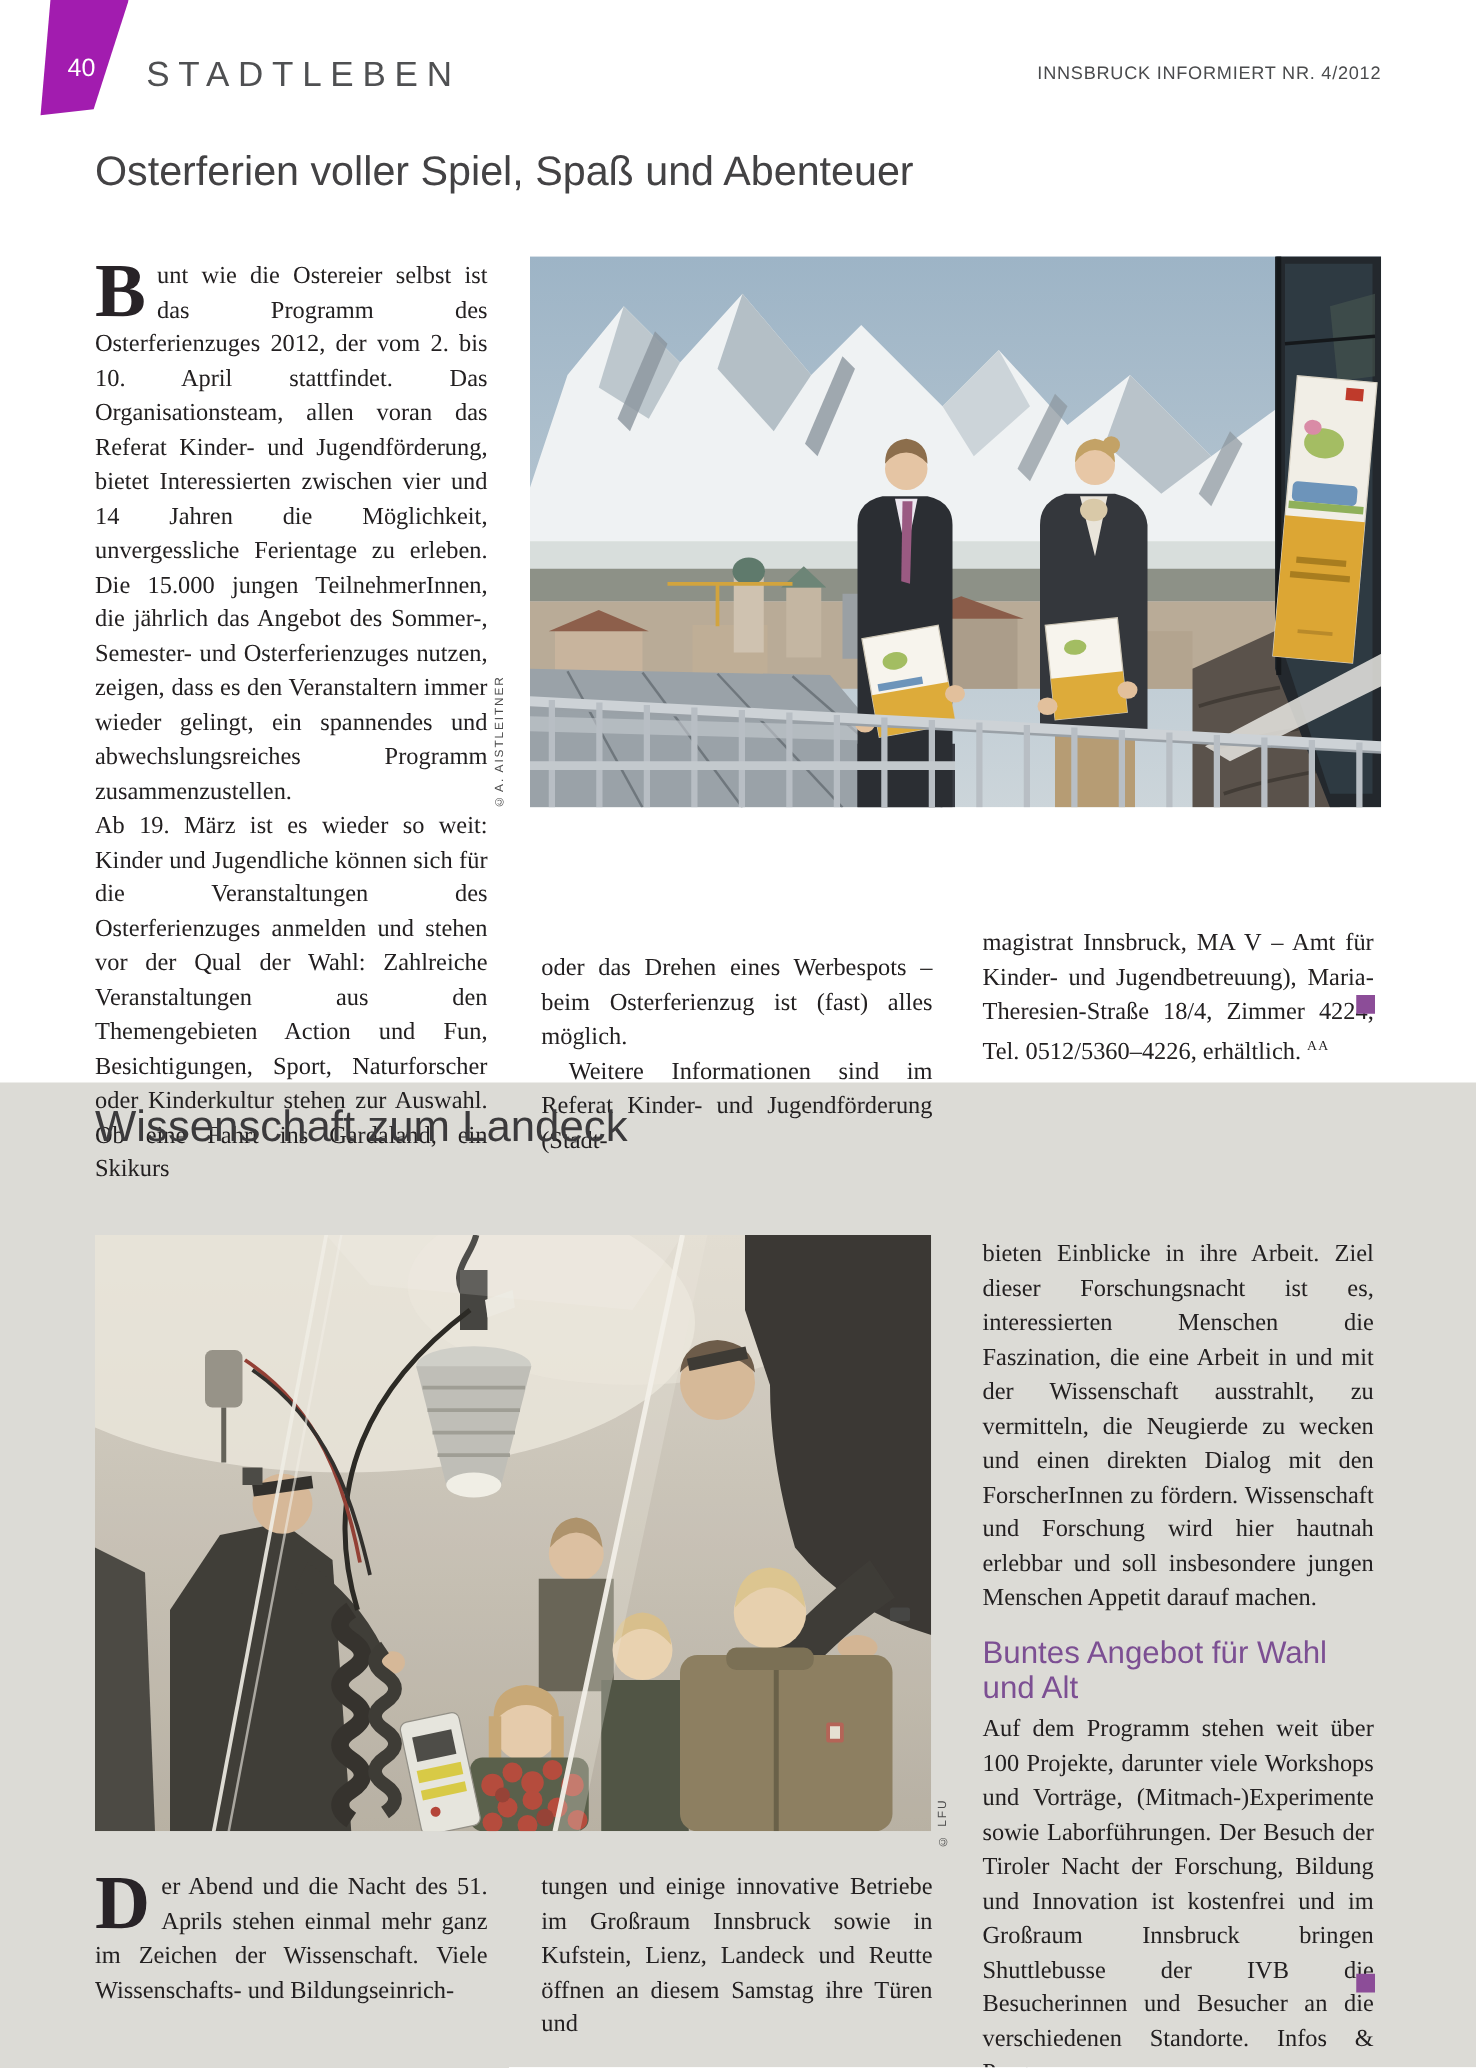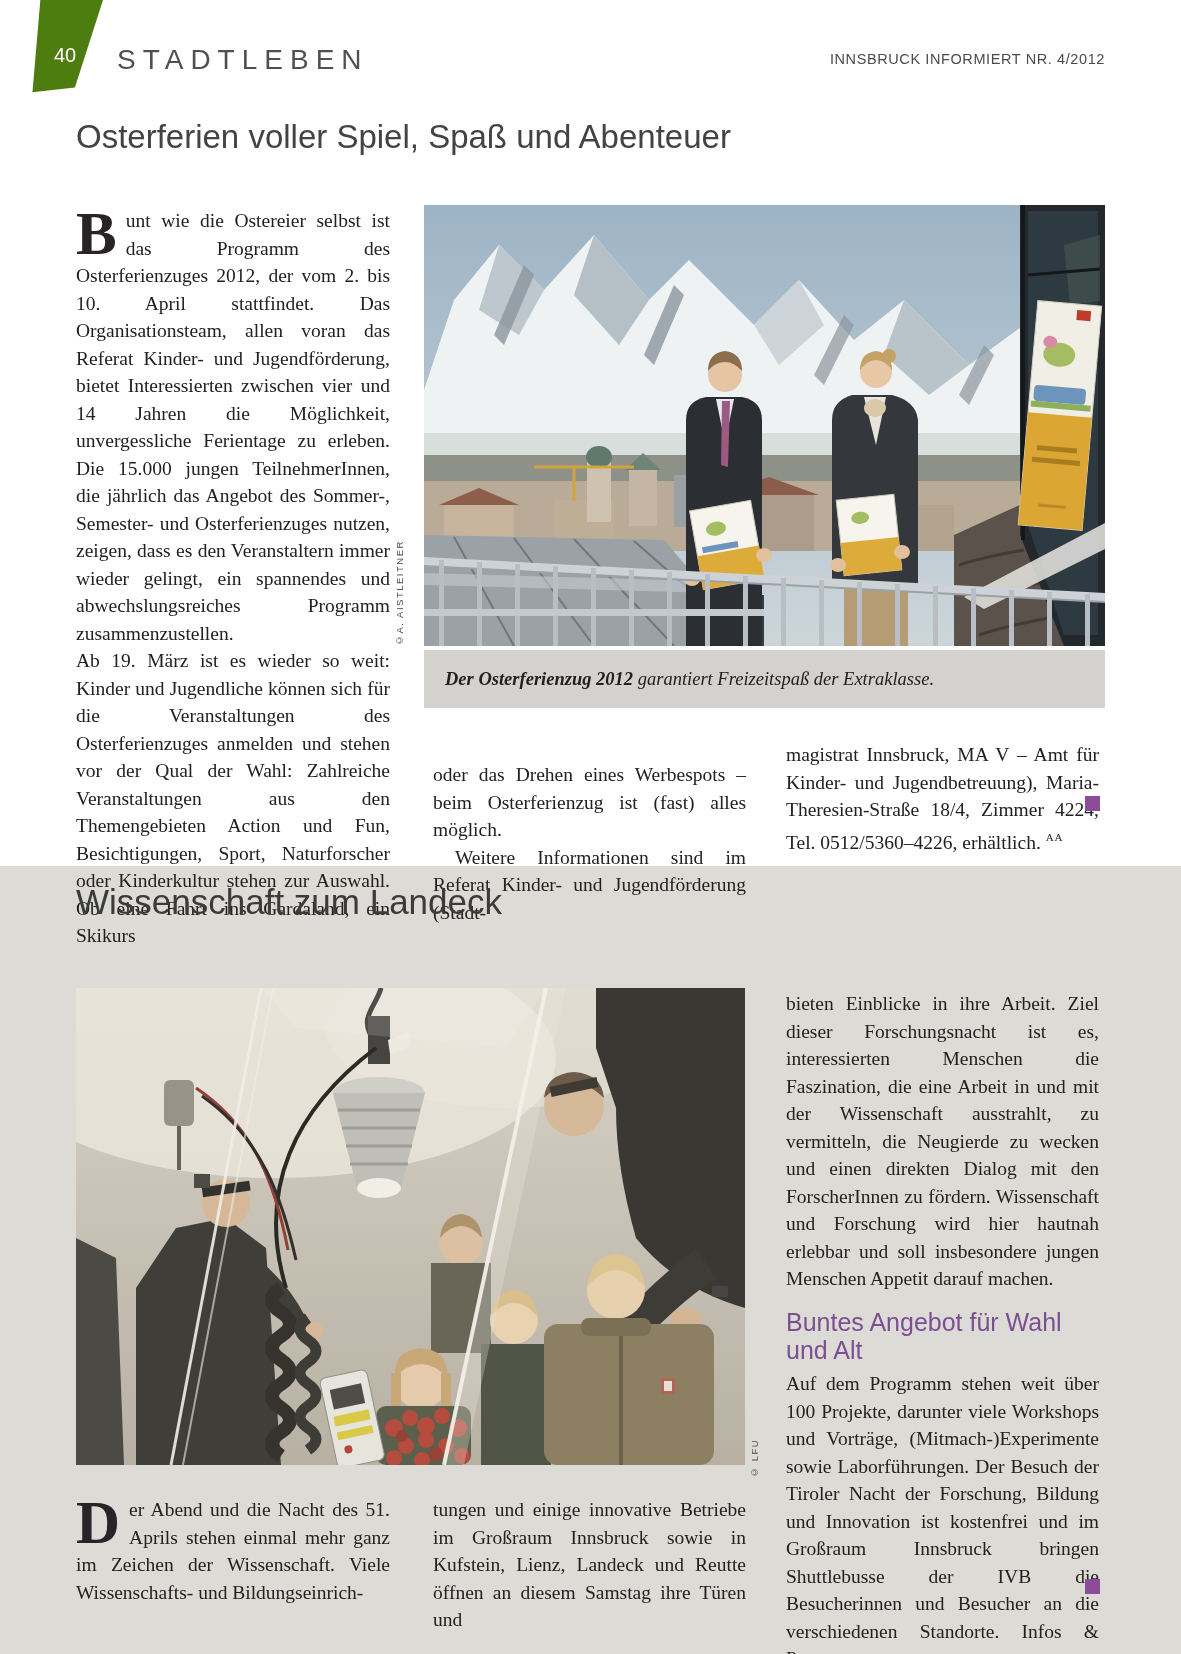--- a/index.html
+++ b/index.html
@@ -1,21 +1,21 @@
 <!DOCTYPE html>
 <html><head>
 <meta charset="utf-8">
 <style>
   html,body{margin:0;padding:0;background:#ffffff;}
   .page{position:relative;width:1181px;height:1654px;background:#ffffff;overflow:hidden;
         font-family:"Liberation Serif","DejaVu Serif",serif;}
   .sec2bg{position:absolute;left:0;top:866px;width:1181px;height:788px;background:#dcdbd6;}
 
   
-  .flag{position:absolute;left:31px;top:0;width:72px;height:95px;background:#4d7c0f;
+  .flag{position:absolute;left:31px;top:0;width:72px;height:95px;background:#a21caf;
         clip-path:polygon(13% 0,100% 0,61% 92%,2% 97%);}
   .flag-number{position:absolute;left:23px;top:44px;color:#ffffff;font-family:"Liberation Sans",sans-serif;font-size:20px;}
   .section-label{position:absolute;left:117px;top:44px;font-family:"Liberation Sans",sans-serif;
         font-size:28px;letter-spacing:7px;color:#4f5052;}
   .issue-label{position:absolute;right:76px;top:51px;font-family:"Liberation Sans",sans-serif;
         font-size:14.5px;letter-spacing:0.6px;color:#4a4b4d;}
 
   
   .a1-title{position:absolute;left:76px;top:120px;font-family:"Liberation Sans",sans-serif;
         font-weight:300;font-size:33px;color:#434244;line-height:1;}
@@ -197,23 +197,20 @@
         <rect x="547" y="383" width="5" height="58" fill="#b8bec4"></rect>
           <rect x="585" y="385" width="5" height="56" fill="#b8bec4"></rect>
         <rect x="623" y="387" width="5" height="54" fill="#b8bec4"></rect>
           <rect x="661" y="389" width="5" height="52" fill="#b8bec4"></rect>
         <rect x="0" y="404" width="340" height="7" fill="#c3c9cd"></rect>
       </g>
     </svg>
   </div>
   <div class="vcredit credit1">©A. AISTLEITNER</div>
 
-  <div class="caption1">
-    <span><span class="caption-lead">Der Osterferienzug 2012</span><span> garantiert Freizeitspaß der Extraklasse.</span></span>
-  </div>
 
   <div class="body-col c2a">
     <p>oder das Drehen eines Werbespots – beim Osterferienzug ist (fast) alles möglich.</p>
     <p class="indent">Weitere Informationen sind im Referat Kinder- und Jugendförderung (Stadt-</p>
   </div>
   <div class="body-col c3a">
     <p><span>magistrat Innsbruck, MA V – Amt für Kinder- und Jugendbetreuung), Maria-Theresien-Straße 18/4, Zimmer 4224, Tel. 0512/5360–4226, erhältlich. </span><span class="author-mark">AA</span></p>
   </div>
   <div class="endsq endsq1"></div>
 

